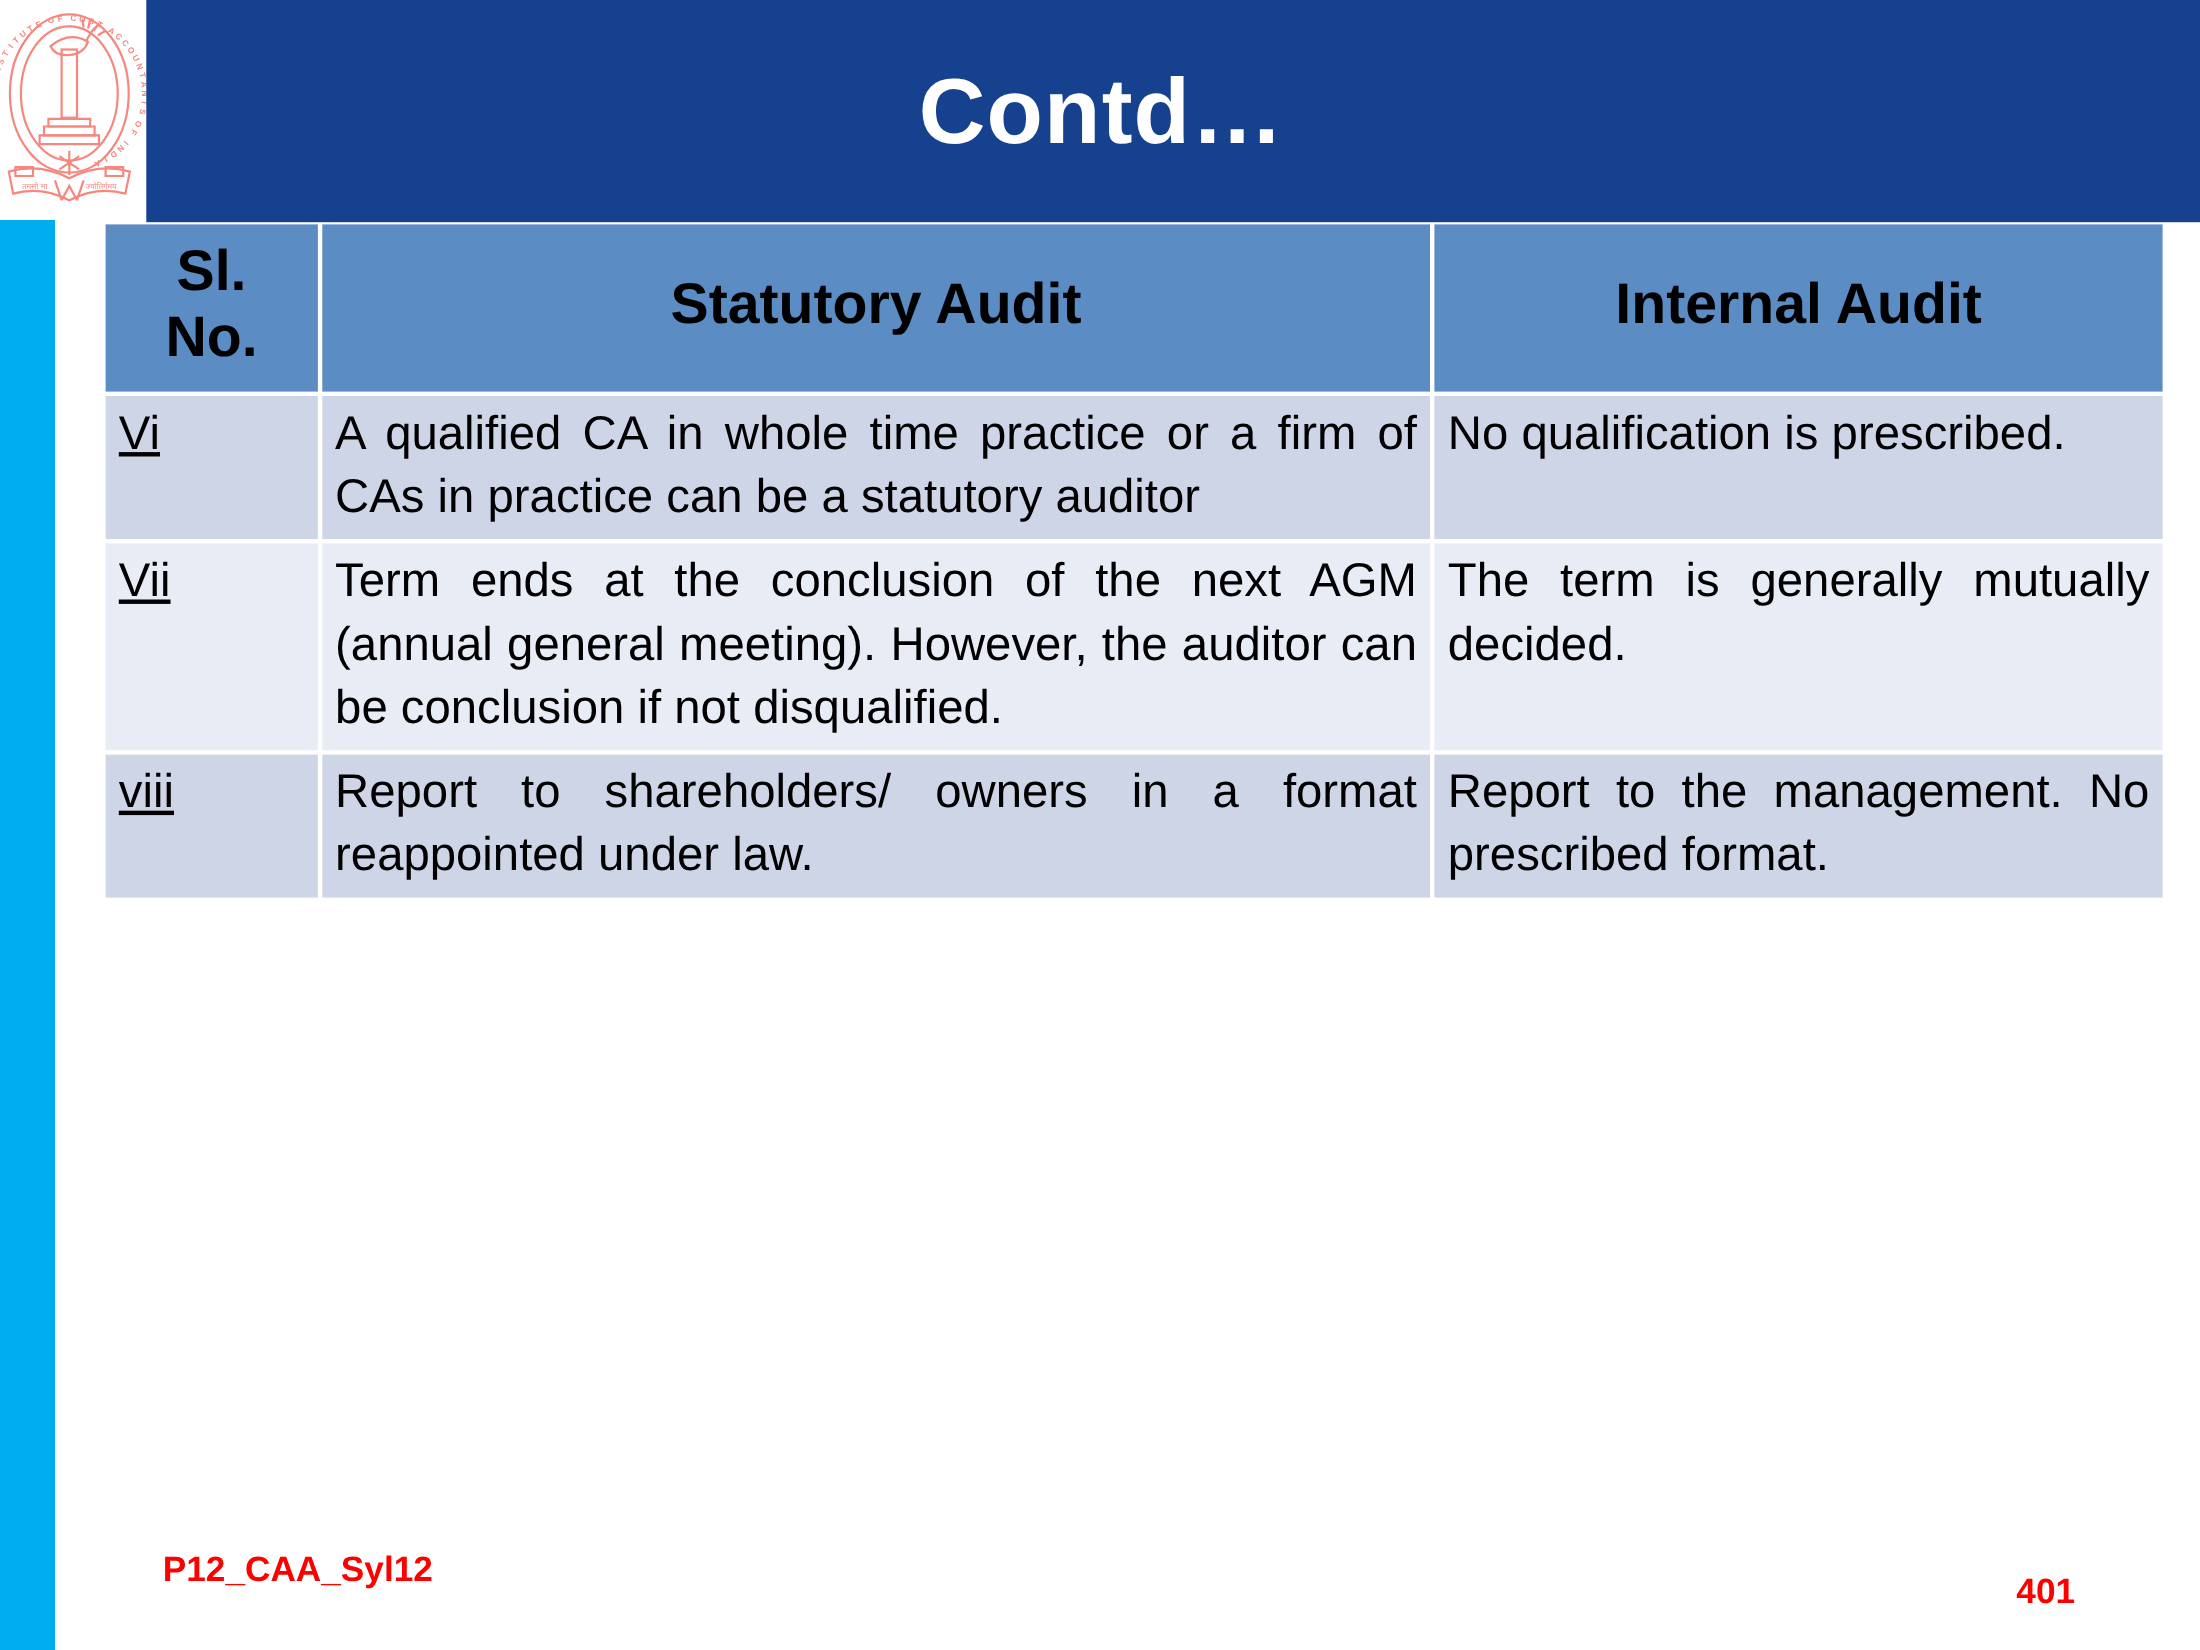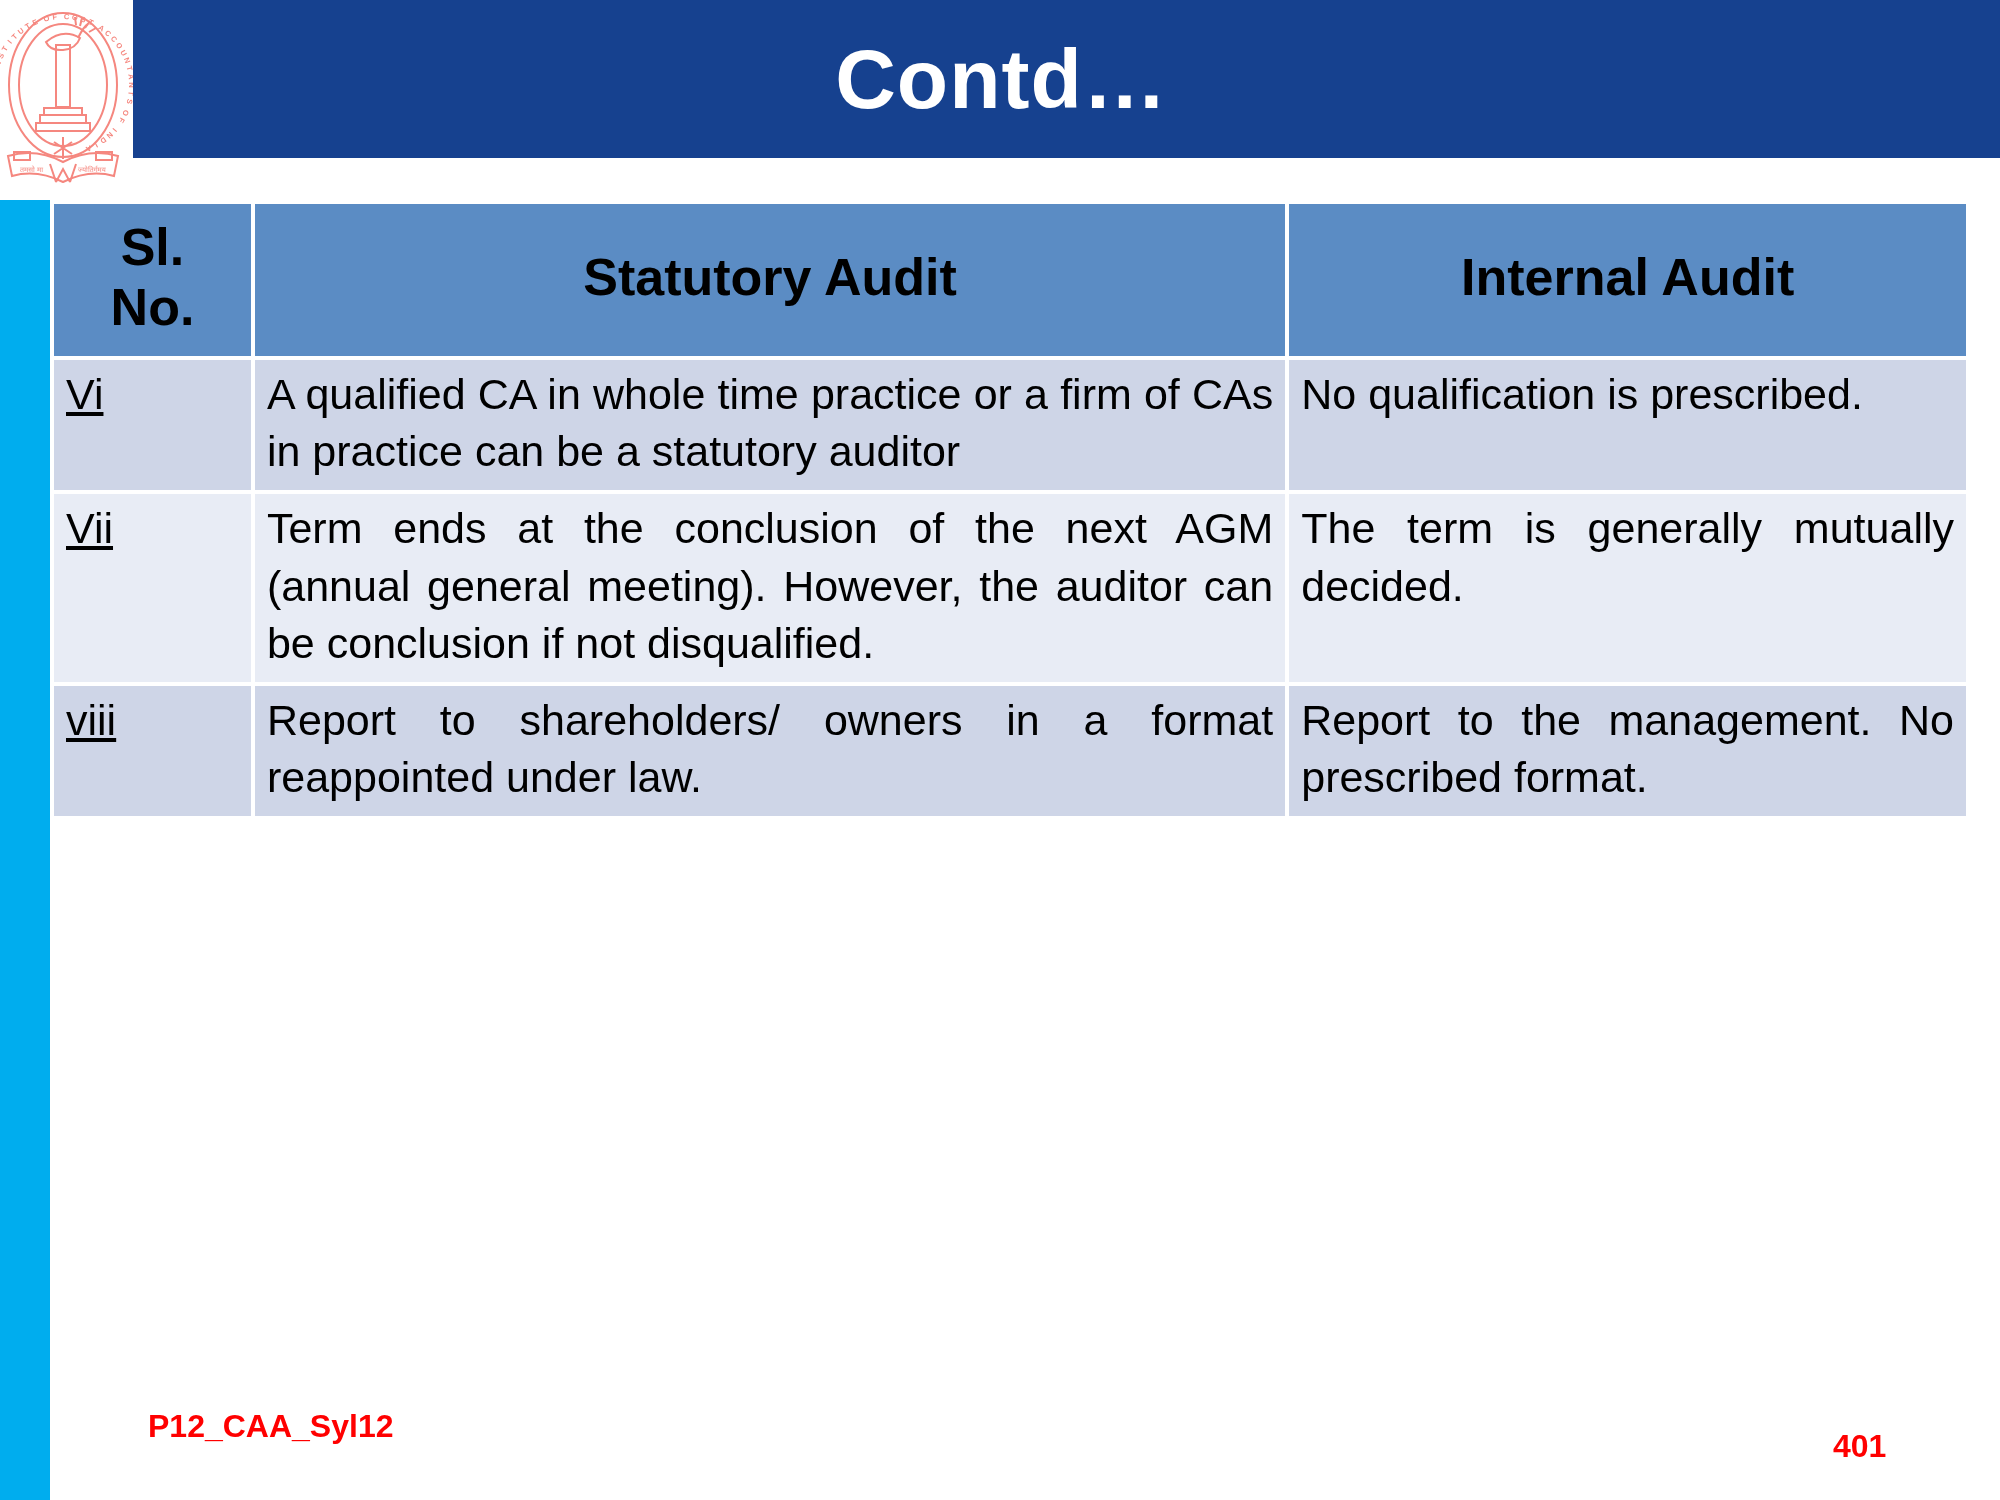--- a/index.html
+++ b/index.html
@@ -7,21 +7,21 @@
     width:2000px;height:1500px;
     background:#ffffff;
     font-family:"Liberation Sans", sans-serif;
     overflow:hidden;
     position:relative;
   }
 
   
   #title-bar{
     position:absolute;
-    left:133px; top:0; width:1867px; height:158px;
+    left:133px; top:0; width:1867px; height:202px;
     background:#16418F;
     display:flex; align-items:center; justify-content:center;
   }
   #slide-title{
     color:#ffffff;
     font-size:84px;
     font-weight:bold;
     letter-spacing:1px;
     line-height:1;
     margin-left:-130px;
@@ -44,20 +44,21 @@
   }
 
   
   #audit-table{
     position:absolute;
     left:50px; top:200px;
     width:1920px;
     border-collapse:separate;
     border-spacing:4px 4px;
     table-layout:fixed;
+    padding-left:42px;
   }
   #audit-table td,#audit-table th{
     vertical-align:top;
     padding:6px 12px 10px 12px;
     font-size:43px;
     line-height:1.33;
     color:#000000;
     font-family:"Liberation Sans", sans-serif;
     font-weight:normal;
     text-align:justify;

